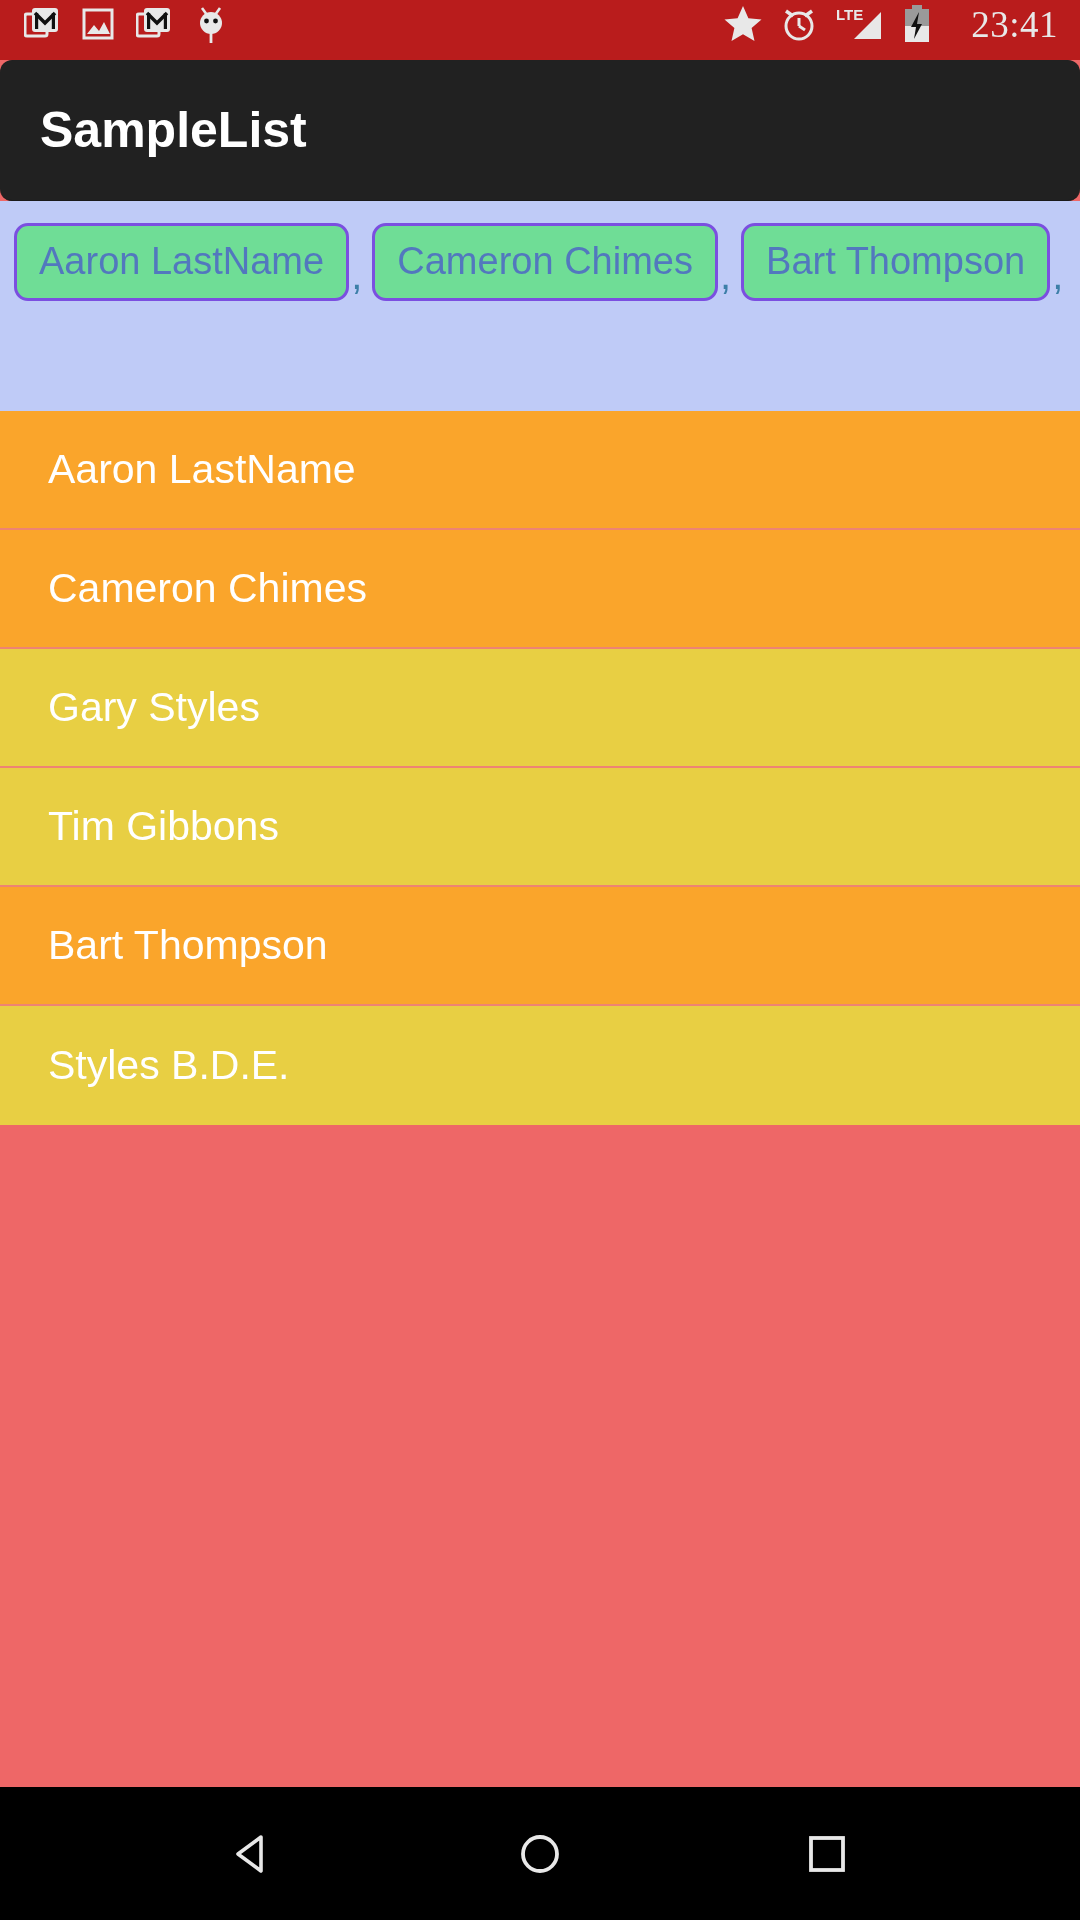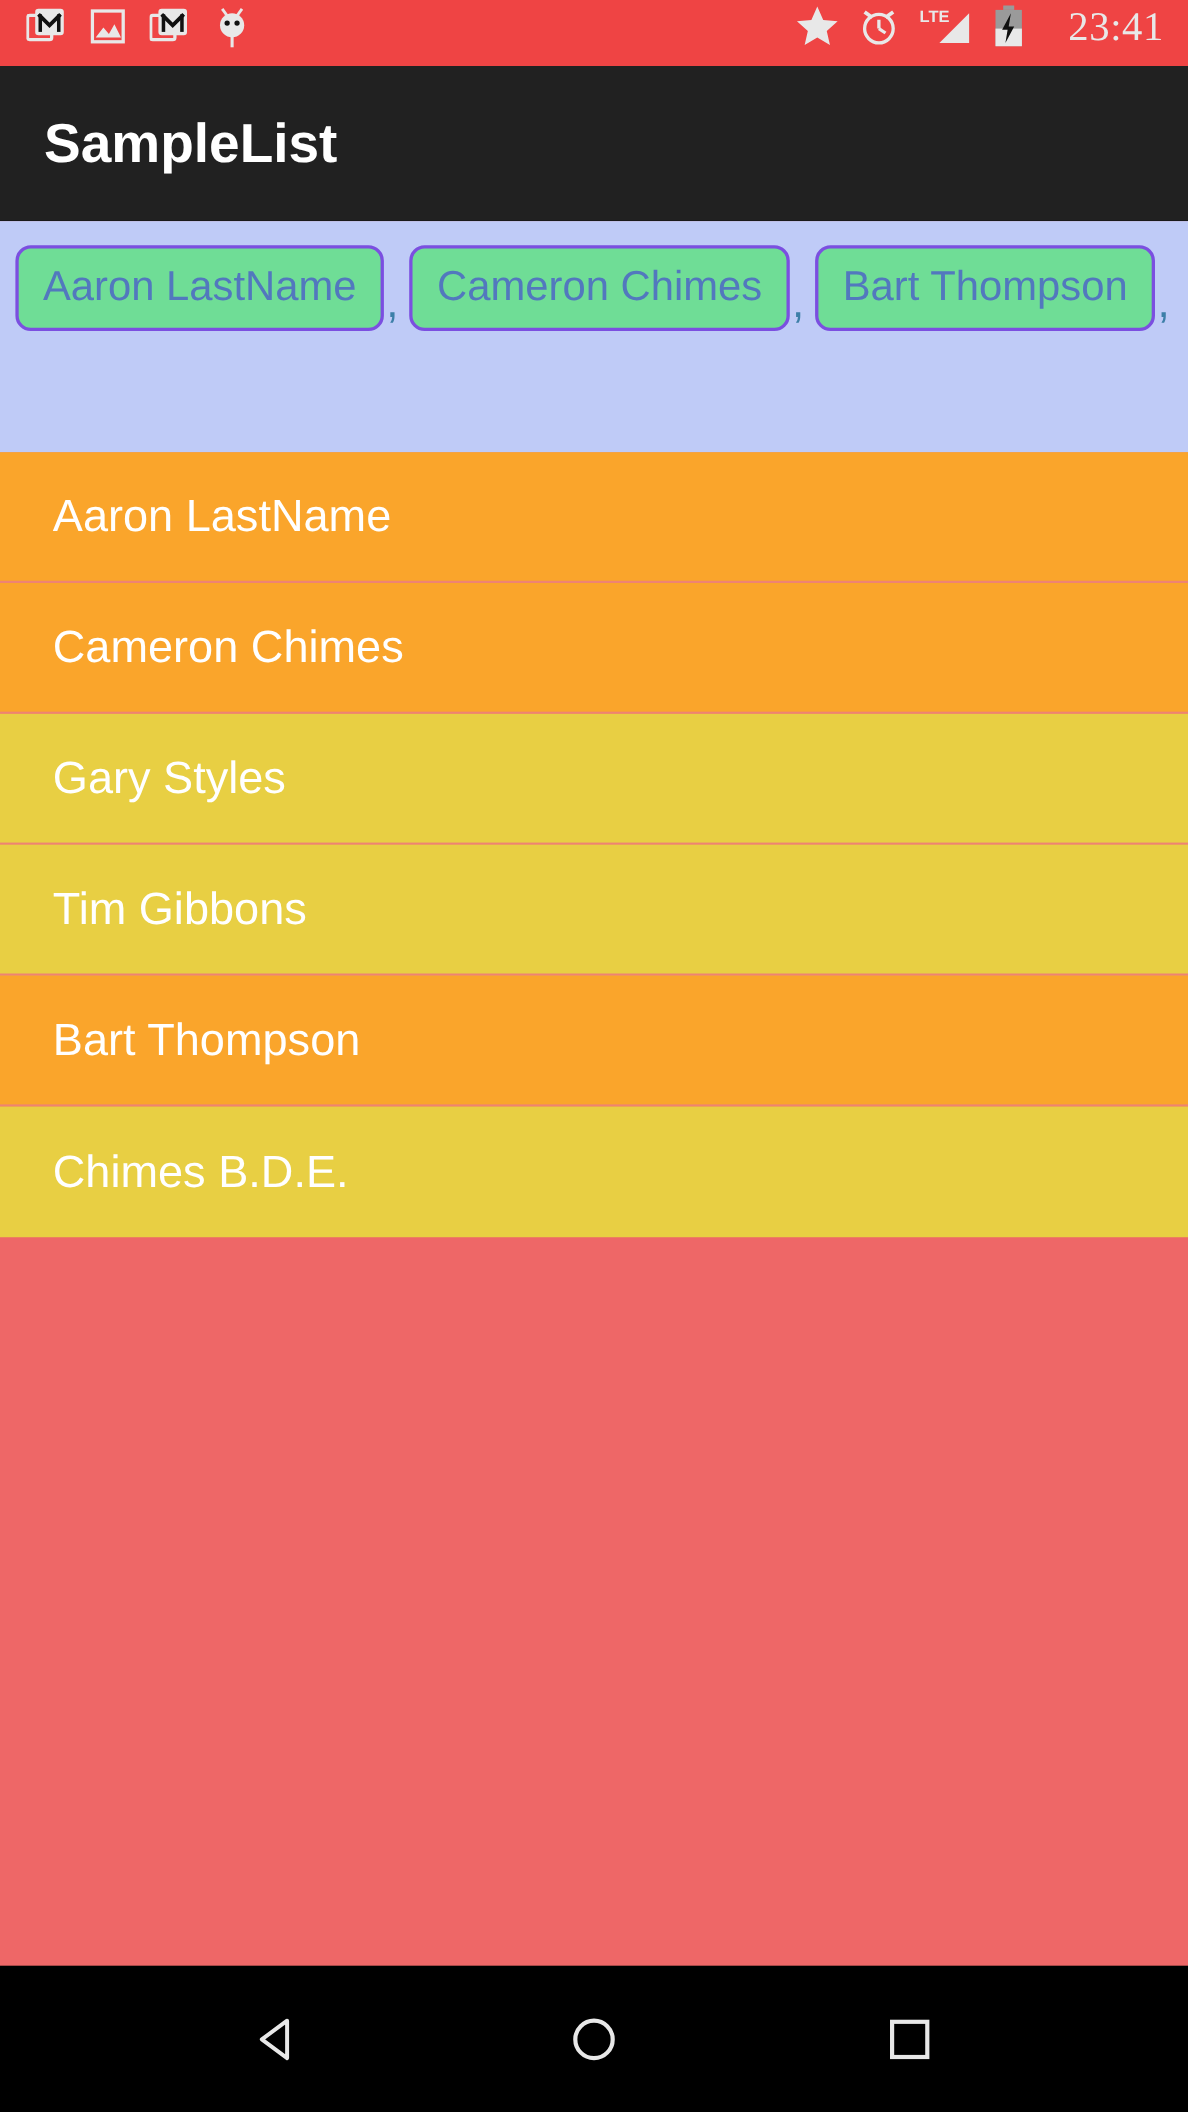--- a/index.html
+++ b/index.html
@@ -19,21 +19,21 @@
     height: 1920px;
     background: #EE6767;
     display: flex;
     flex-direction: column;
   }
 
   
   .statusbar {
     height: 60px;
     flex: 0 0 60px;
-    background: #ef4444;
+    background: #b91c1c;
     display: flex;
     align-items: center;
     padding: 0 22px 12px 24px;
     box-sizing: border-box;
   }
   .sb-left {
     display: flex;
     align-items: center;
     gap: 22px;
     flex: 0 0 auto;
@@ -59,20 +59,21 @@
 
   
   .toolbar {
     flex: 0 0 141px;
     background: #212121;
     display: flex;
     align-items: center;
     padding-left: 40px;
     box-sizing: border-box;
     border-bottom: 1px solid #1a1a1a;
+    border-radius: 12px;
   }
   .toolbar-title {
     color: #ffffff;
     font-size: 50px;
     font-weight: bold;
     letter-spacing: 0px;
   }
 
   
   .chip-area {
@@ -271,21 +272,21 @@
     <div class="list-row" style="background:#E8CF43">
       <span class="list-row-label">Gary Styles</span>
     </div>
     <div class="list-row" style="background:#E8CF43">
       <span class="list-row-label">Tim Gibbons</span>
     </div>
     <div class="list-row" style="background:#FAA52B">
       <span class="list-row-label">Bart Thompson</span>
     </div>
     <div class="list-row" style="background:#E8CF43;border-bottom:none">
-      <span class="list-row-label">Chimes B.D.E.</span>
+      <span class="list-row-label">Styles B.D.E.</span>
     </div>
     <div style="flex:1 1 auto;background:#EE6767"></div>
   </div>
 
   <div class="navbar">
     <span class="nav-btn">
       <svg width="46" height="46" viewBox="0 0 46 46">
         <path d="M31 6 L8 23 L31 40 Z" fill="none" stroke="#e8e8e8" stroke-width="3.6" stroke-linejoin="round"></path>
       </svg>
     </span>

